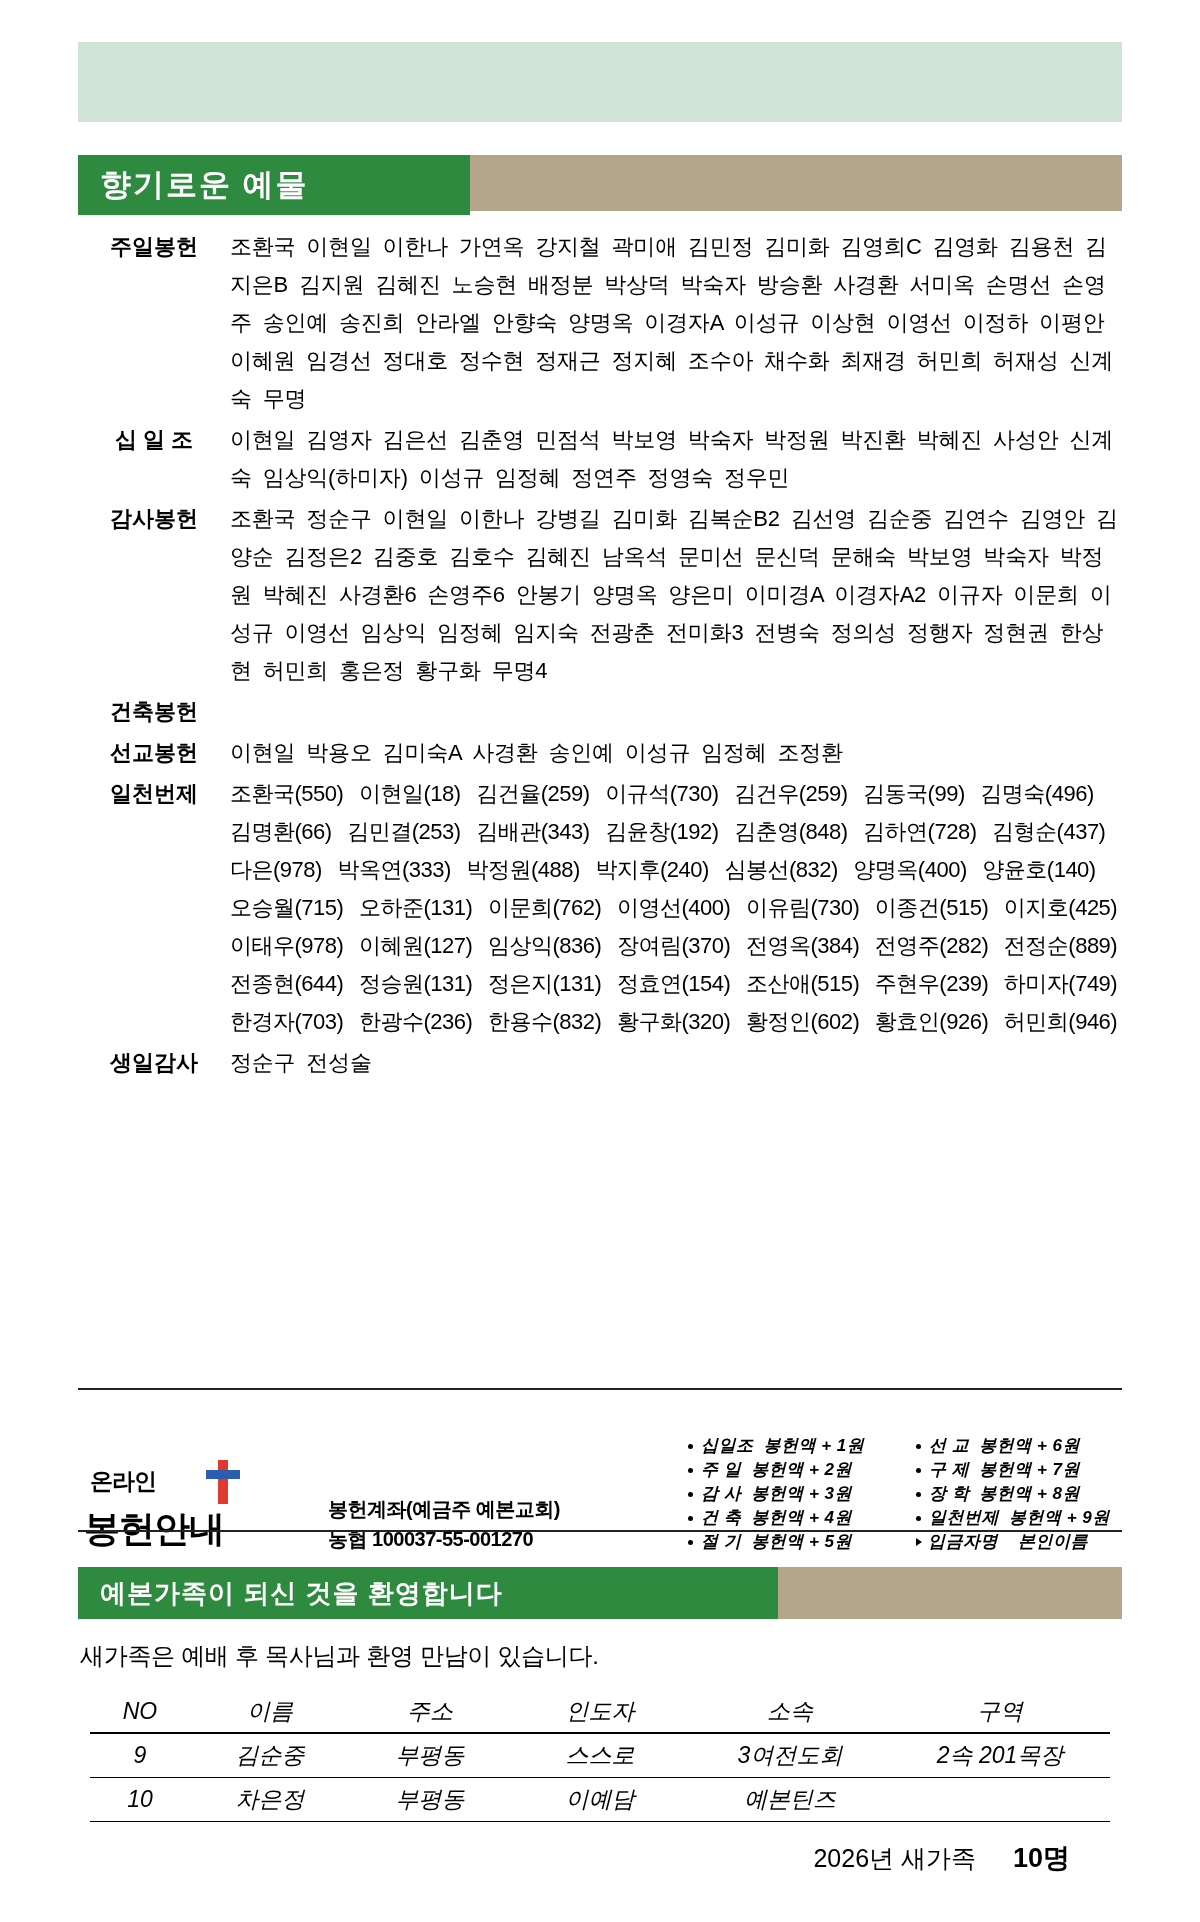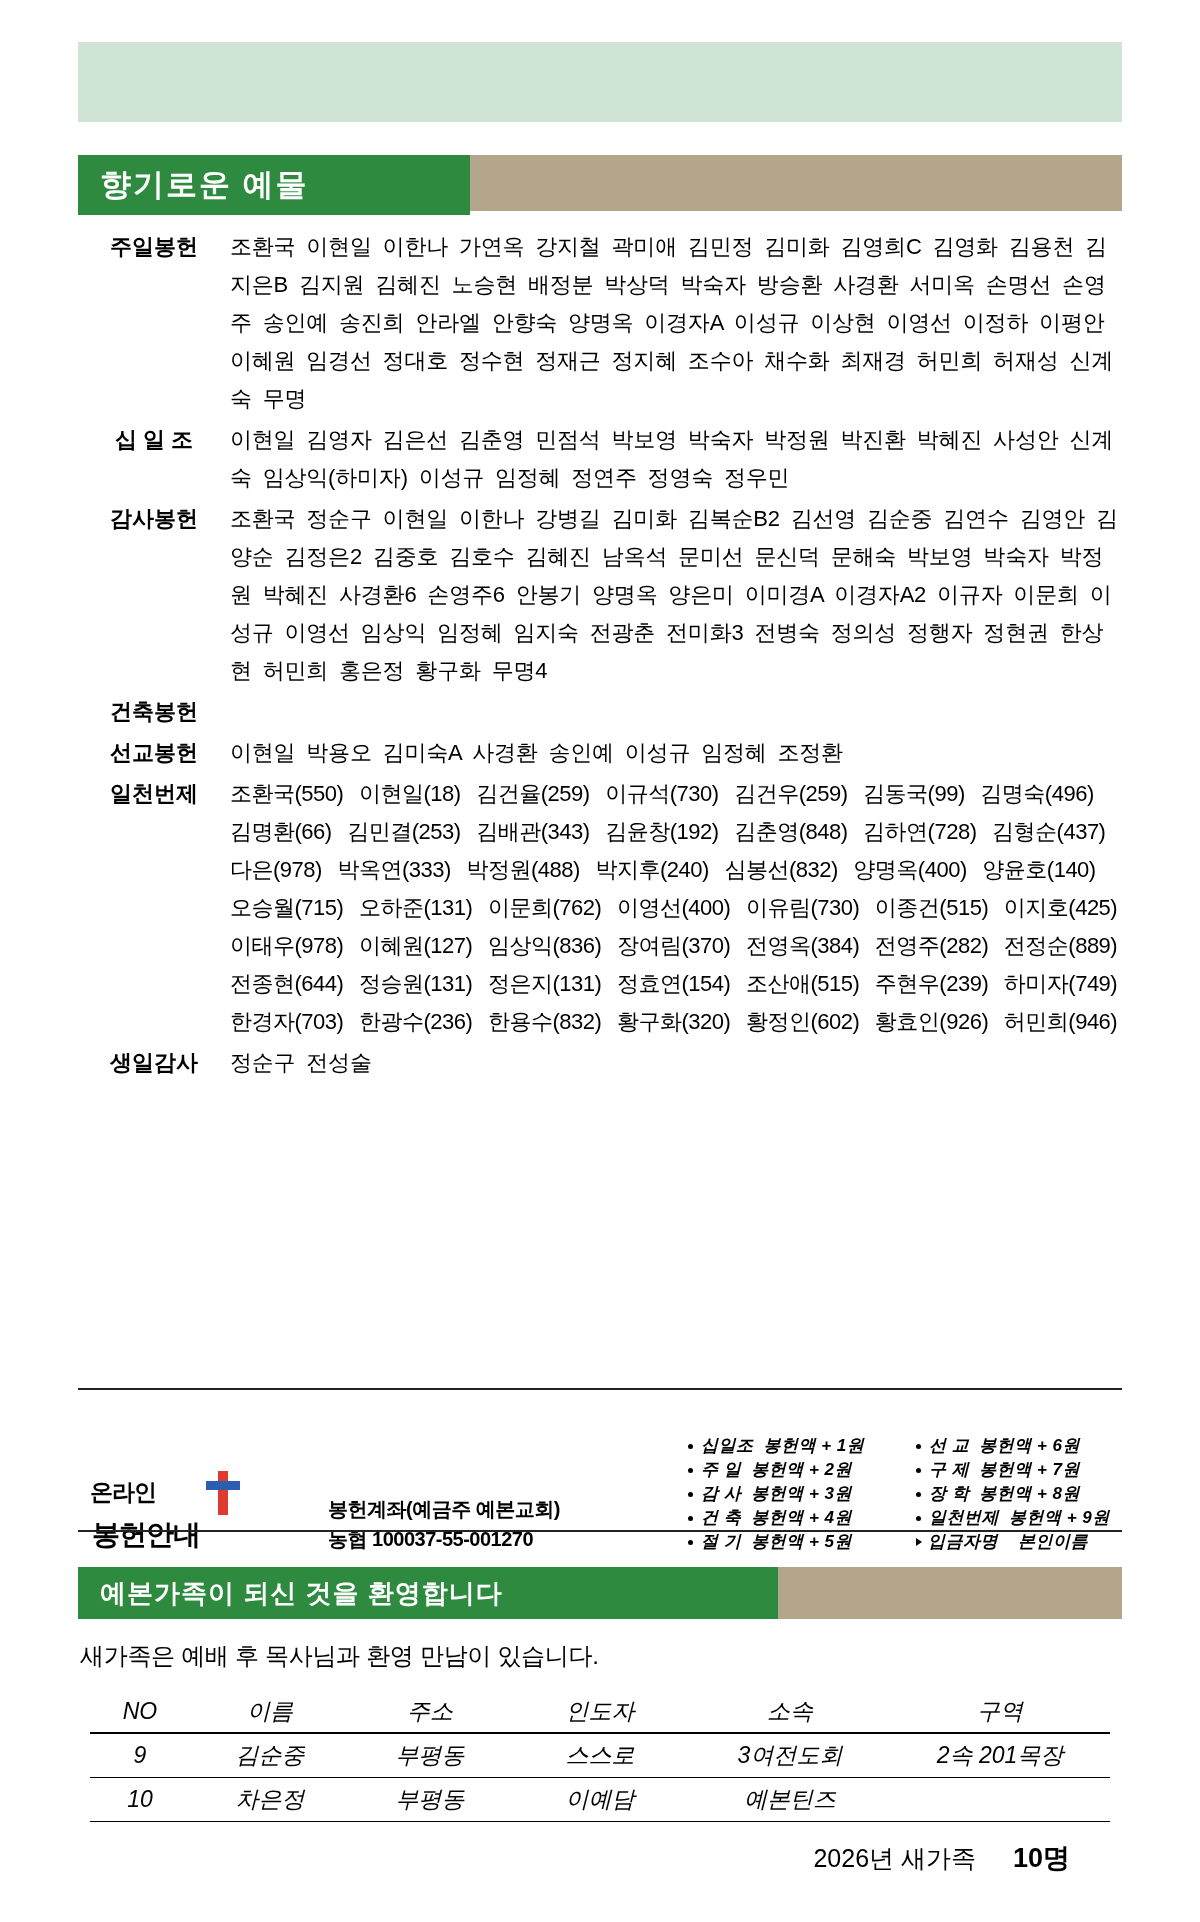--- a/index.html
+++ b/index.html
@@ -109,24 +109,24 @@
     position: relative;
     padding-top: 6px;
   }
   .online-word {
     font-size: 23px;
     font-weight: bold;
     letter-spacing: -1px;
     margin-left: 12px;
   }
   .online-big {
-    font-size: 28px;
+    font-size: 36px;
     font-weight: bold;
     letter-spacing: -1px;
-    margin-left: 14px;
+    margin-left: 6px;
     margin-top: 8px;
   }
   .cross {
     position: absolute;
     left: 128px;
     top: 0px;
     width: 34px;
     height: 44px;
   }
   .online-mid {

